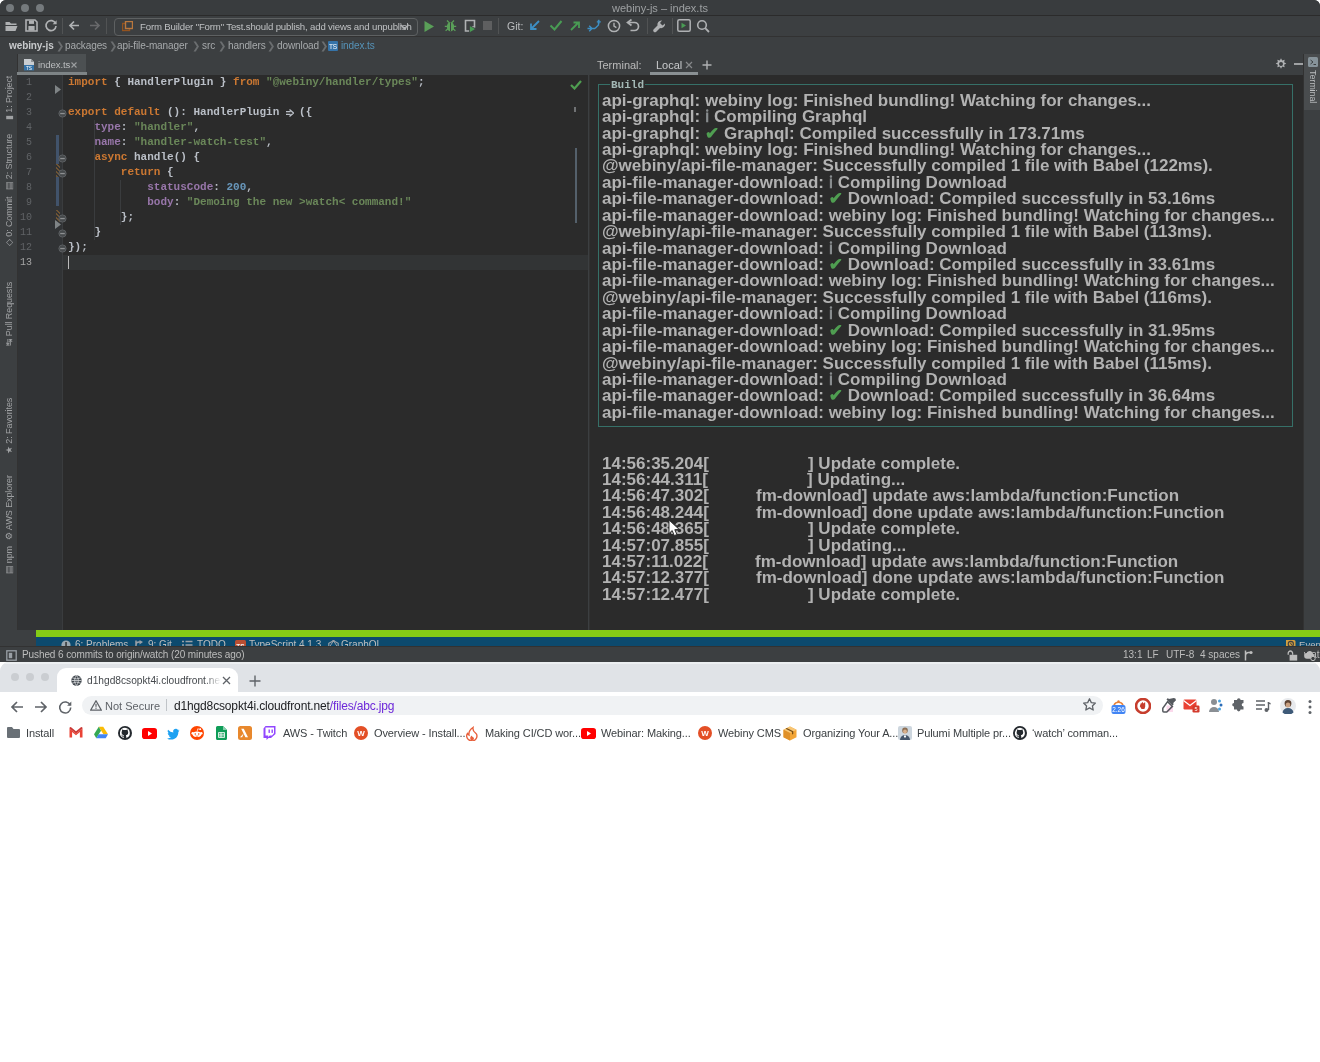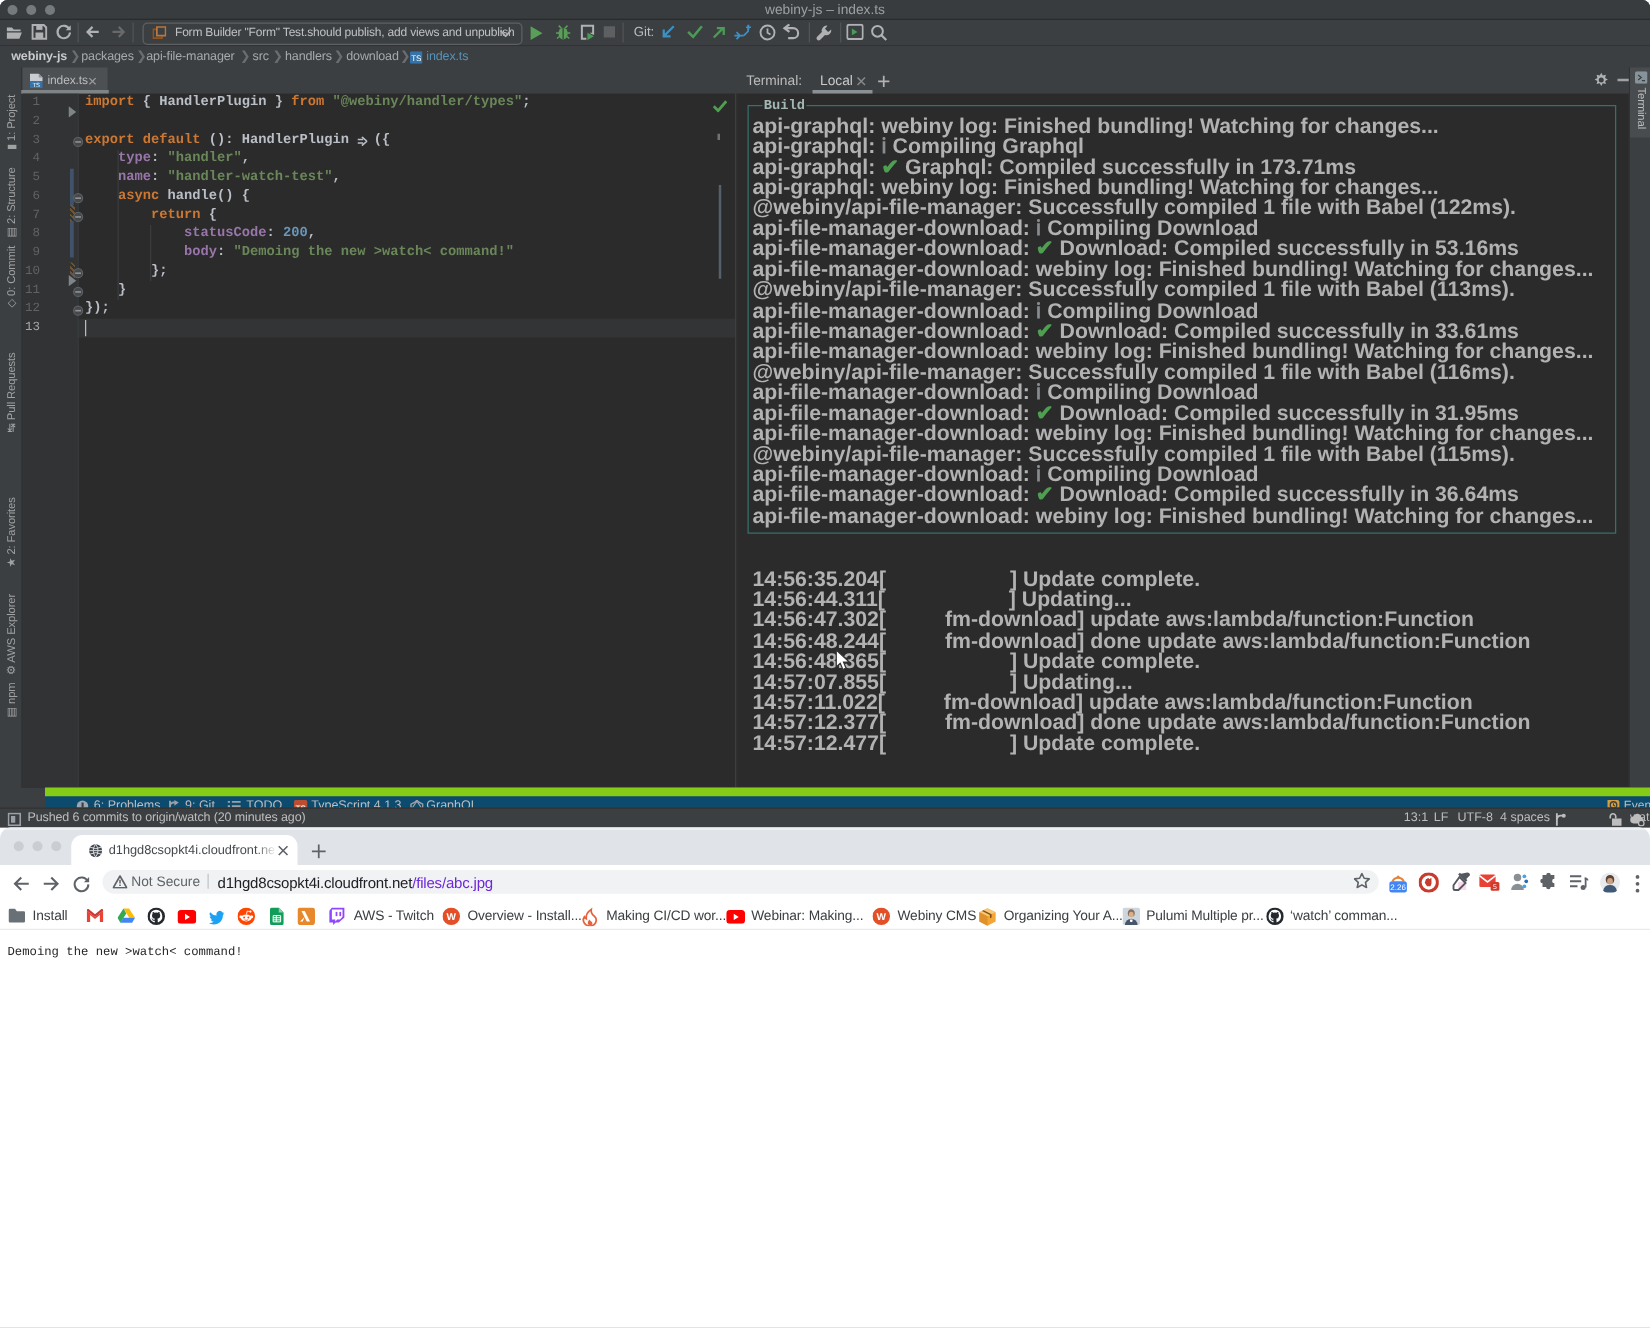--- a/index.html
+++ b/index.html
@@ -576,21 +576,18 @@
           <path d="M2 14 a5 5 0 0 1 10 0z" fill="#46566b"></path>
           <path d="M5.8 9.5 h2.4 l-.4 2 h-1.6z" fill="#fff"></path>
         </svg>
 <div class="bk" style="left:917px;">Pulumi Multiple pr...</div>
 <svg class="a" style="left:1013px;top:3.5px;" width="14" height="14" viewBox="0 0 14 14">
           <circle cx="7" cy="7" r="7" fill="#24292e"></circle>
           <path d="M7 1.8 a5.2 5.2 0 0 0 -1.6 10.1 c.3 0 .4 -.1 .4 -.3 v-1 c-1.5.3 -1.8 -.7 -1.8 -.7 c-.2 -.6 -.6 -.8 -.6 -.8 c-.5 -.3 0 -.3 0 -.3 c.5 0 .8.5.8.5 c.5.8 1.2.6 1.5.4 c0 -.3.2 -.6.3 -.7 c-1.2 -.1 -2.4 -.6 -2.4 -2.6 c0 -.6.2 -1 .5 -1.4 c0 -.1 -.2 -.7.1 -1.4 c0 0 .4 -.1 1.4.5 a5 5 0 0 1 2.6 0 c1 -.6 1.4 -.5 1.4 -.5 c.3.7.1 1.3.1 1.4 c.3.4.5.8.5 1.4 c0 2 -1.2 2.5 -2.4 2.6 c.2.2.4.5.4 1 v1.5 c0 .2.1.3.4.3 A5.2 5.2 0 0 0 7 1.8z" fill="#fff"></path>
         </svg>
 <div class="bk" style="left:1032px;">‘watch’ comman...</div>
       </div>
-    <div id="cpage">
-      <div id="ptext">Demoing the new &gt;watch&lt; command!</div>
-    </div>
   </div>
 
 <svg class="a" style="left:668px;top:519px;z-index:50;" width="13" height="19" viewBox="0 0 13 19">
       <path d="M1 1 L1 14.5 L4.2 11.6 L6.3 16.6 L8.9 15.5 L6.8 10.7 L11.2 10.4 Z" fill="#fff" stroke="#333" stroke-width="1"></path>
     </svg>
 </div>
 
 </body></html>

